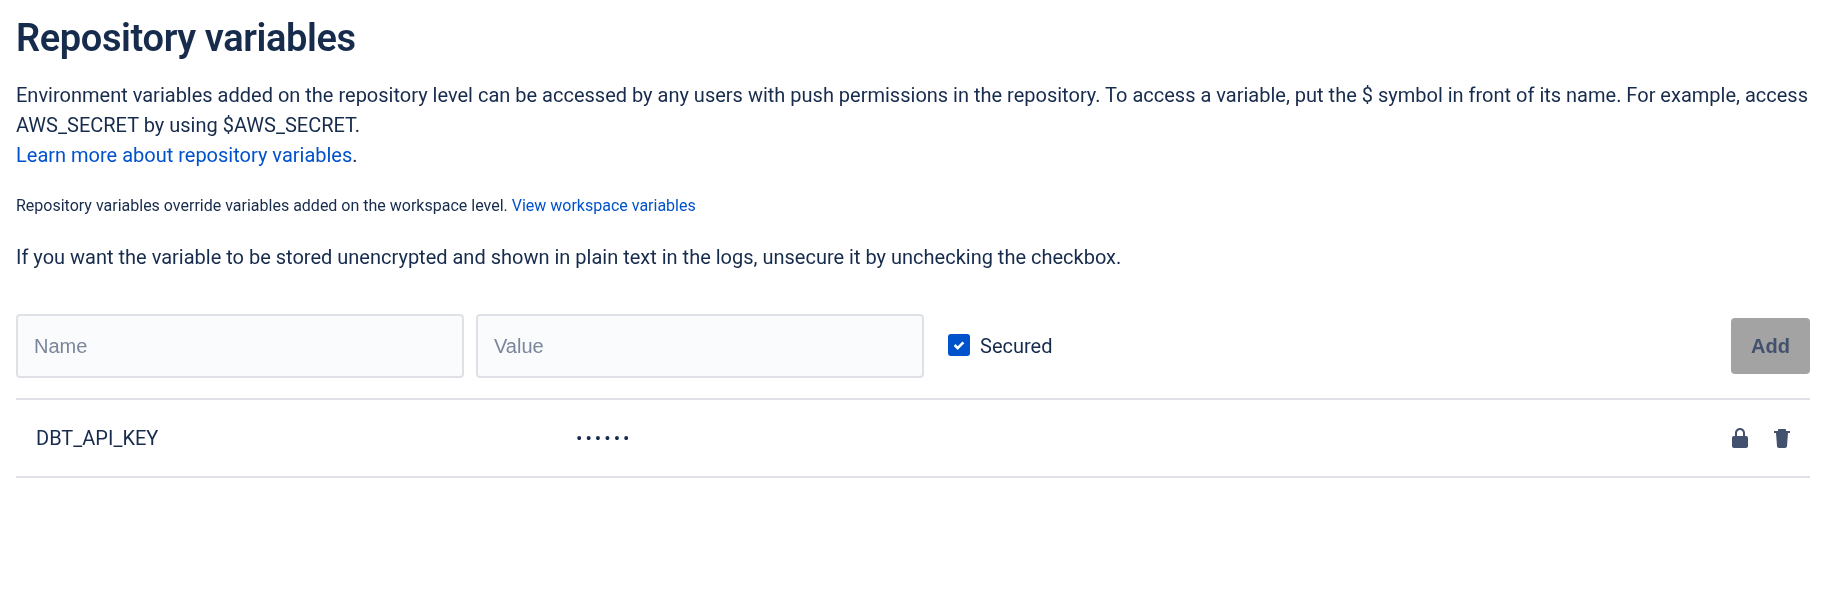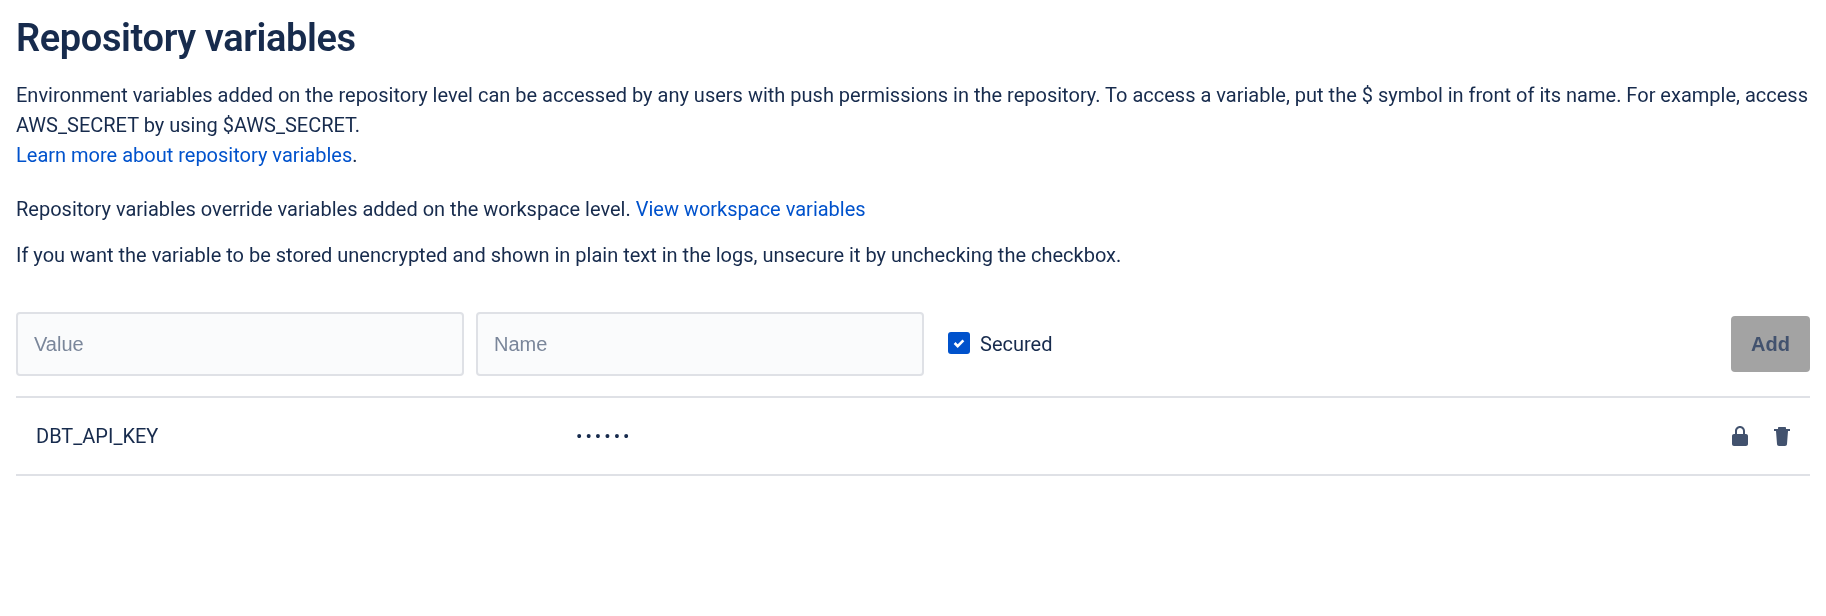--- a/index.html
+++ b/index.html
@@ -26,24 +26,24 @@
       line-height: 1.5;
       color: #172B4D;
       margin-bottom: 24px;
     }
     .link {
       color: #0052CC;
       text-decoration: none;
       cursor: pointer;
     }
     .override-note {
-      font-size: 20px;
+      font-size: 16px;
       line-height: 1.5;
       color: #172B4D;
-      margin-bottom: 16px;
+      margin-bottom: 24px;
     }
     .unsecure-note {
       font-size: 20px;
       line-height: 1.5;
       color: #172B4D;
       margin-bottom: 42px;
     }
     .form-row {
       display: flex;
       align-items: center;
@@ -152,22 +152,22 @@
   <a class="link">Learn more about repository variables</a><span>.</span>
 </p>
 
 <p class="override-note">
   <span>Repository variables override variables added on the workspace level. </span><a class="link">View workspace variables</a>
 </p>
 
 <p class="unsecure-note">If you want the variable to be stored unencrypted and shown in plain text in the logs, unsecure it by unchecking the checkbox.</p>
 
 <div class="form-row">
+  <input type="text" class="input-field input-name" placeholder="Name" style="">
   <input type="text" class="input-field input-value" placeholder="Value" style="">
-  <input type="text" class="input-field input-name" placeholder="Name" style="">
   <div class="checkbox-wrapper">
     <div class="checkbox">
       <svg viewBox="0 0 16 16">
         <polyline points="3,8 6.5,11.5 13,5"></polyline>
       </svg>
     </div>
     <span class="checkbox-label">Secured</span>
   </div>
   <div class="spacer"></div>
   <button class="add-button">Add</button>

